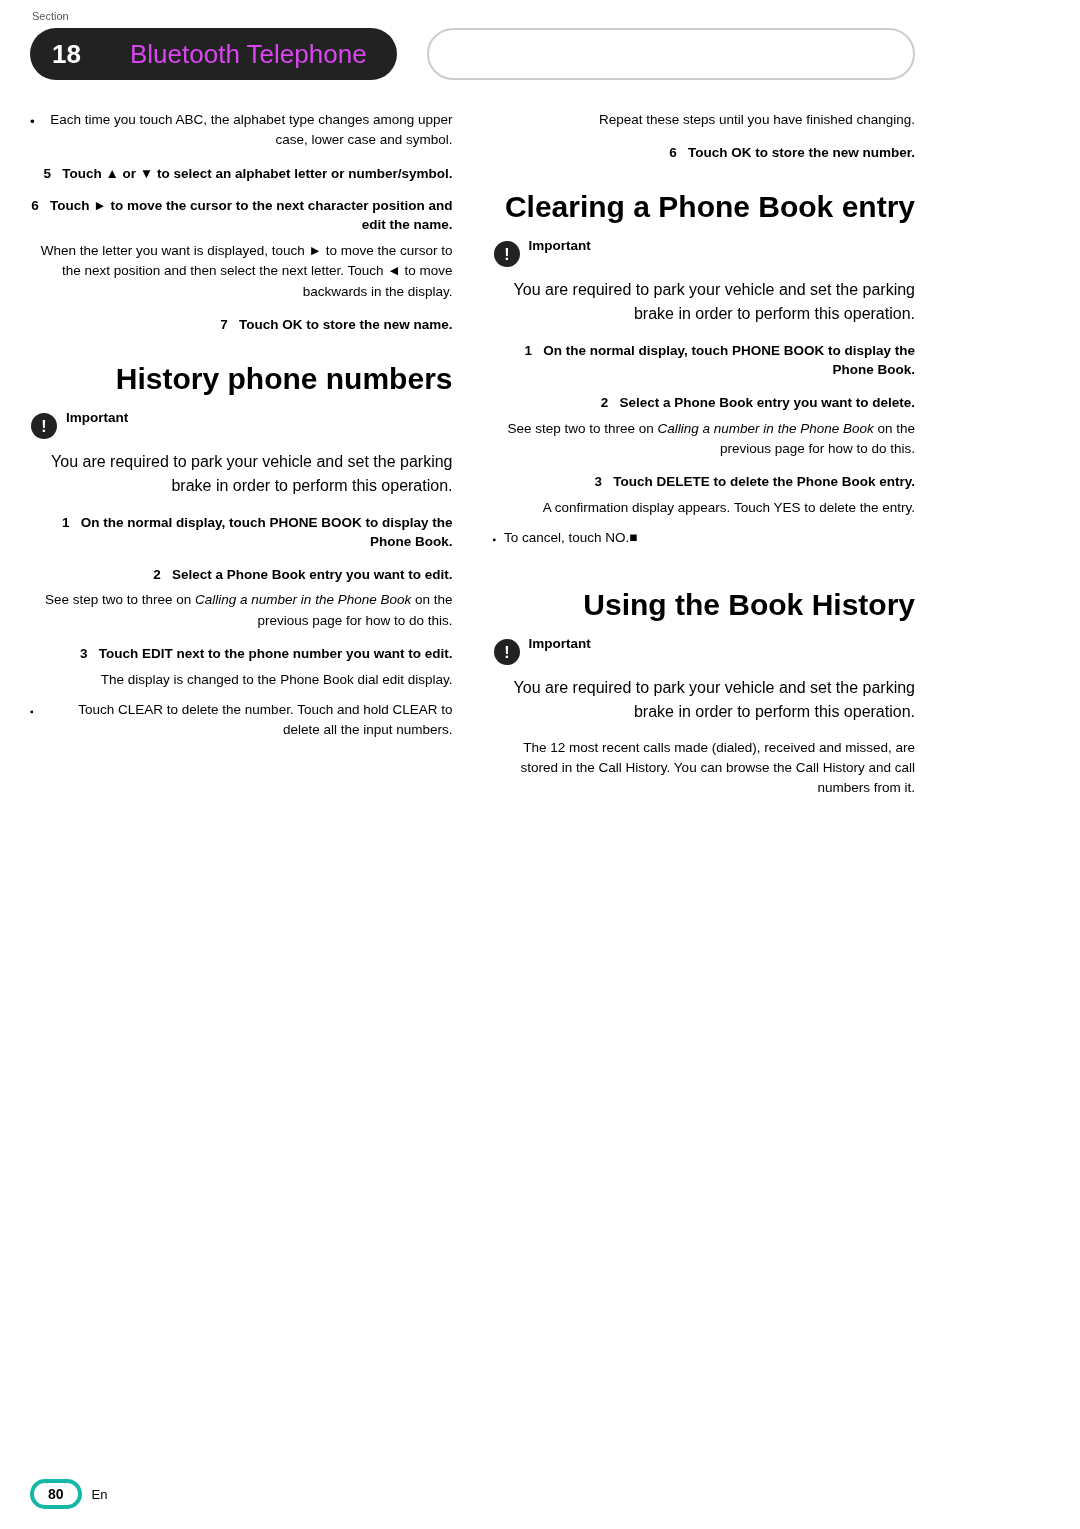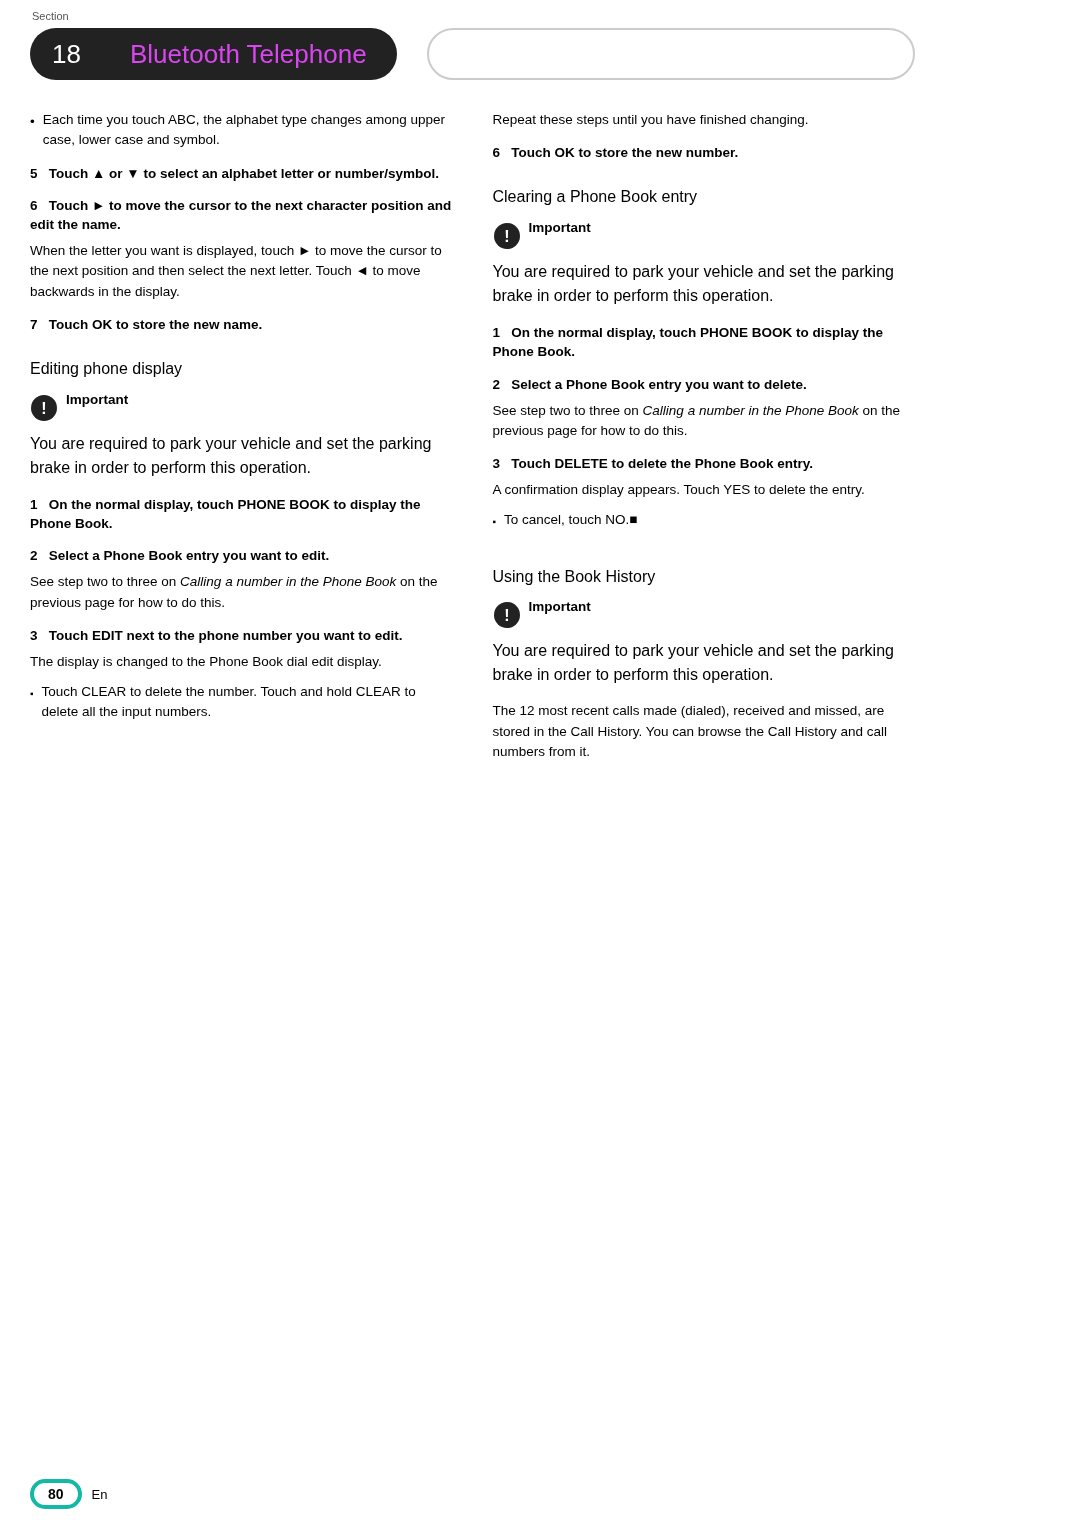--- a/index.html
+++ b/index.html
@@ -12,39 +12,40 @@
       min-height: 1529px;
       position: relative;
     }
 
     .page {
       width: 945px;
       min-height: 1529px;
       padding: 0;
       position: relative;
       background: #fff;
+      text-align: right;
     }
 
     
     .header {
       display: flex;
       align-items: stretch;
       padding: 0 30px;
       margin-bottom: 20px;
     }
 
     .section-badge {
       display: flex;
       align-items: center;
       background: #222;
       color: #fff;
       border-radius: 30px 0 0 30px;
       padding: 10px 18px 10px 22px;
       font-size: 26px;
-      font-weight: normal;
+      font-weight: bold;
       min-width: 70px;
     }
 
     .section-title-box {
       background: #222;
       color: #d946ef;
       border-radius: 0 30px 30px 0;
       padding: 10px 30px;
       font-size: 26px;
       font-weight: normal;
@@ -113,22 +114,22 @@
     }
 
     .step-body {
       font-size: 13.5px;
       line-height: 1.5;
       margin-bottom: 10px;
     }
 
     
     .section-heading {
-      font-size: 16px;
-      font-weight: normal;
+      font-size: 30px;
+      font-weight: bold;
       margin-top: 24px;
       margin-bottom: 12px;
       line-height: 1.3;
     }
 
     
     .important-box {
       display: flex;
       align-items: flex-start;
       gap: 8px;
@@ -227,21 +228,21 @@
         6&nbsp;&nbsp;&nbsp;Touch ► to move the cursor to the next character position and edit the name.
       </div>
       <div class="step-body">
         When the letter you want is displayed, touch ► to move the cursor to the next position and then select the next letter. Touch ◄ to move backwards in the display.
       </div>
 
       <div class="step-heading">
         7&nbsp;&nbsp;&nbsp;Touch OK to store the new name.
       </div>
 
-      <div class="section-heading">Editing phone display</div>
+      <div class="section-heading">History phone numbers</div>
 
       <div class="important-box">
         <svg class="important-icon" viewBox="0 0 28 28" xmlns="http://www.w3.org/2000/svg">
           <circle cx="14" cy="14" r="13" fill="#222"></circle>
           <text x="14" y="20" text-anchor="middle" fill="white" font-size="16" font-weight="bold" font-family="Arial">!</text>
         </svg>
         <div>
           <div class="important-label">Important</div>
         </div>
       </div>

